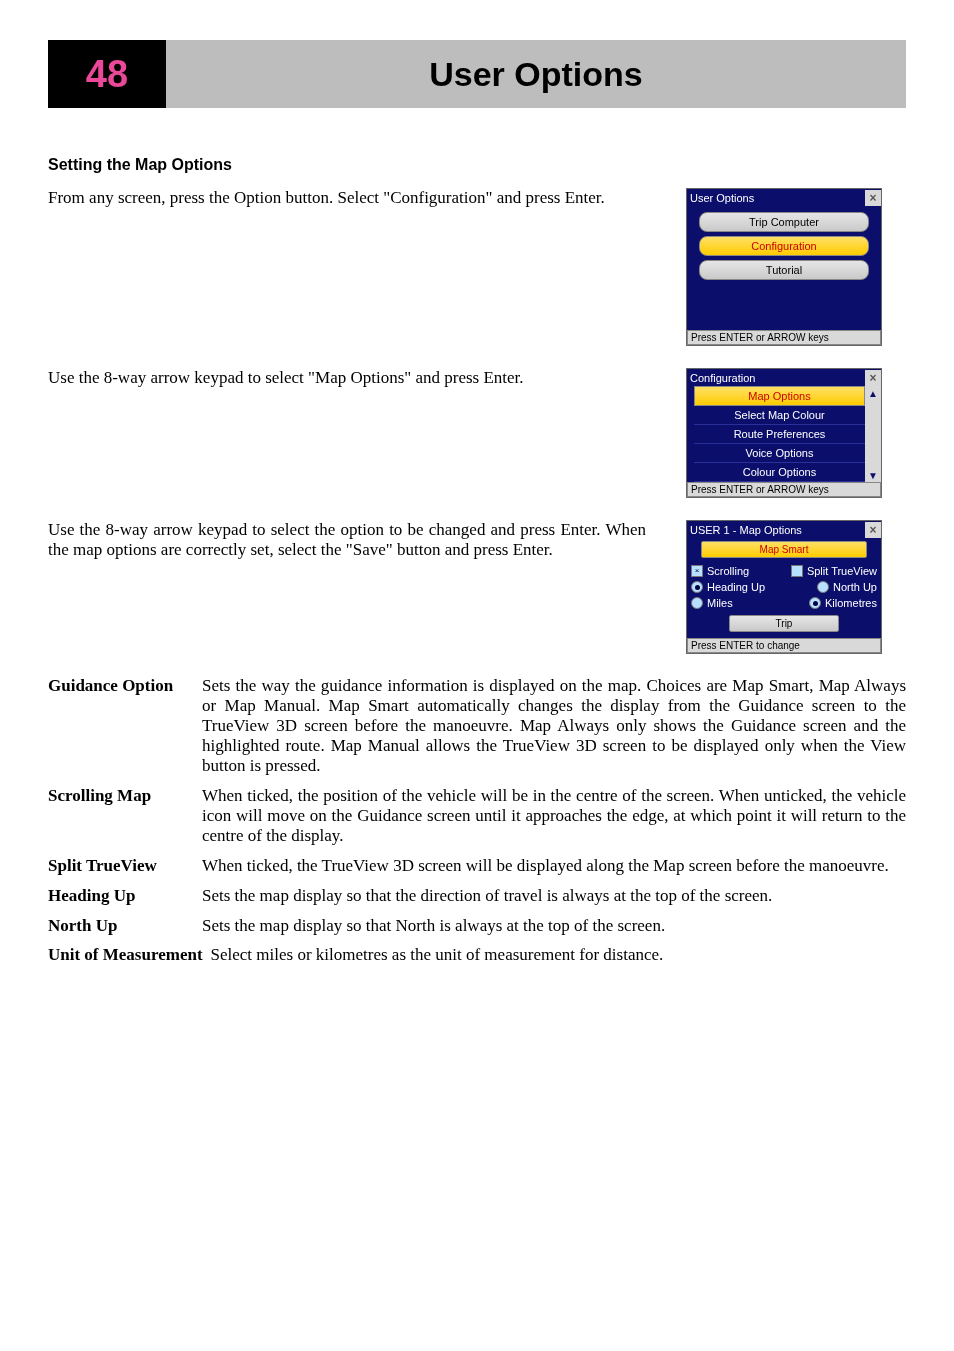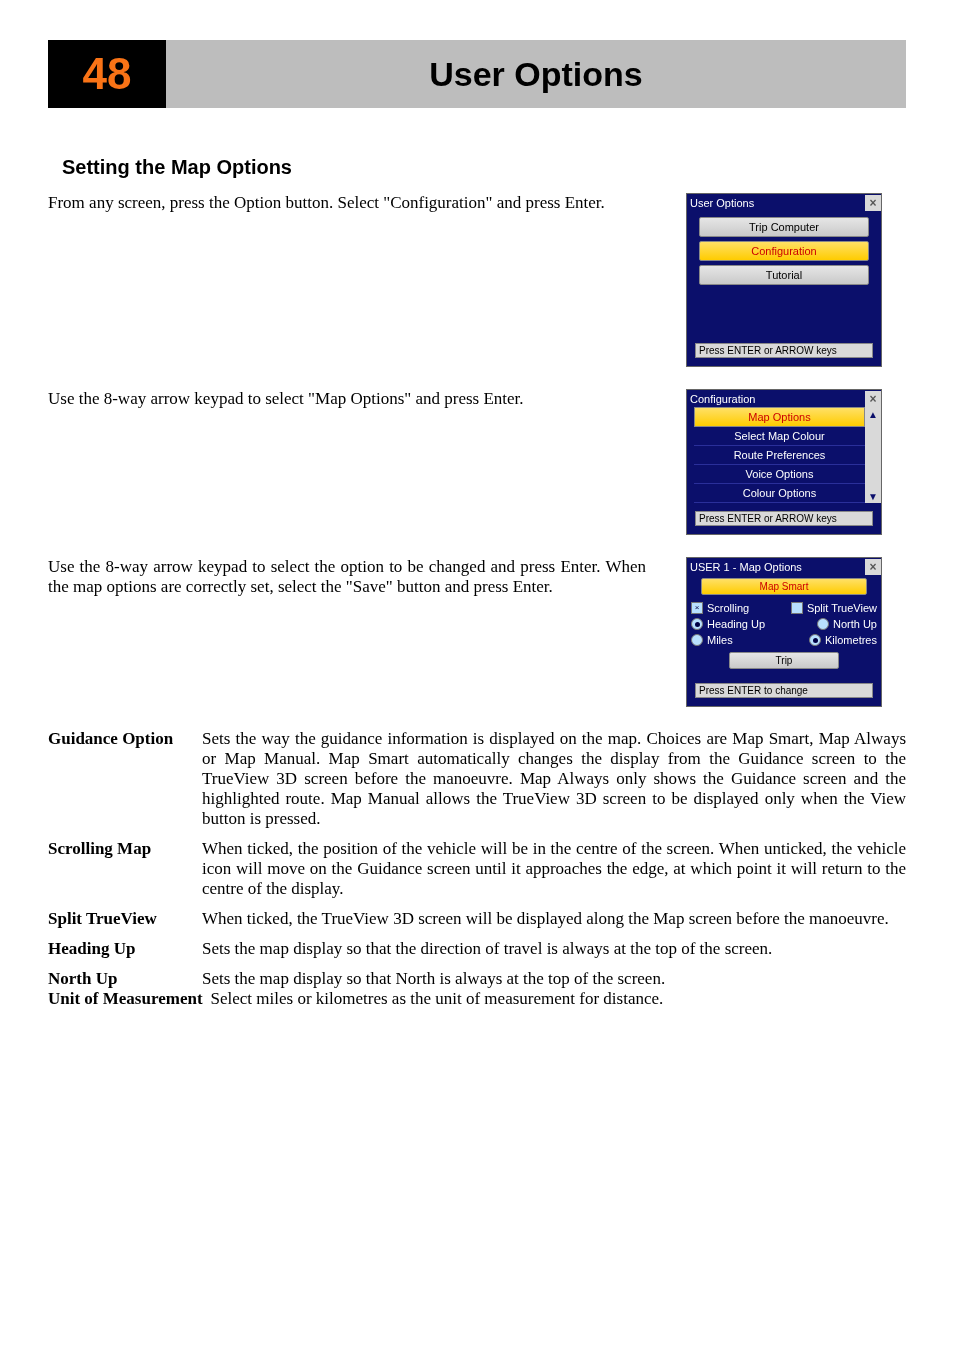--- a/index.html
+++ b/index.html
@@ -19,45 +19,44 @@
   }
   .header-bar {
     background: #bdbdbd;
     height: 68px;
     display: flex;
     align-items: stretch;
     margin-bottom: 48px;
   }
   .page-num {
     background: #000;
-    color: #f97316;
-    font-weight: bold;
-    font-size: 44px;
+    color: #ec4899;
+    font-weight: bold;
+    font-size: 38px;
     width: 118px;
     display: flex;
     align-items: center;
     justify-content: center;
     font-family: Arial, Helvetica, sans-serif;
   }
   .page-title {
     flex: 1;
     display: flex;
     align-items: center;
     justify-content: center;
     font-family: Arial, Helvetica, sans-serif;
     font-weight: bold;
     font-size: 34px;
     color: #000;
   }
   .section-title {
     font-family: Arial, Helvetica, sans-serif;
     font-weight: bold;
-    font-size: 20px;
+    font-size: 16px;
     margin-bottom: 14px;
-    margin-left: 14px;
   }
   .row {
     display: flex;
     align-items: flex-start;
     margin-bottom: 10px;
   }
   .left-col {
     flex: 1;
     padding-right: 40px;
     text-align: justify;
@@ -102,34 +101,34 @@
     background: #0b0f6b;
     padding: 6px 12px;
   }
   .ds-item {
     background: linear-gradient(#e6e6e6, #c9c9c9);
     color: #000;
     text-align: center;
     padding: 3px 0;
     margin-bottom: 4px;
     border: 1px solid #888;
-    border-radius: 2px;
+    border-radius: 8px;
     font-size: 11px;
   }
   .ds-item.highlight {
     background: linear-gradient(#ffe066, #ffcc00);
     color: #c00;
   }
   .ds-status {
     background: #d9d9d9;
     border: 1px solid #888;
     padding: 1px 3px;
     font-size: 10px;
     color: #000;
-    margin: 8px;
+    margin: 0;
   }
   .ds-body2 {
     display: flex;
     background: #0b0f6b;
     padding-left: 7px;
   }
   .ds-list {
     flex: 1;
     padding: 0;
   }
@@ -247,21 +246,21 @@
   }
   .def-desc {
     flex: 1;
     text-align: justify;
   }
   .def-row-inline .def-term {
     width: auto;
     padding-right: 4px;
   }
   .lastline {
-    margin-top: 0;
+    margin-top: 9px;
   }
 </style>
 </head>
 <body>
 
 <div class="page">
 
   <div class="header-bar">
     <div class="page-num">48</div>
     <div class="page-title">User Options</div>

